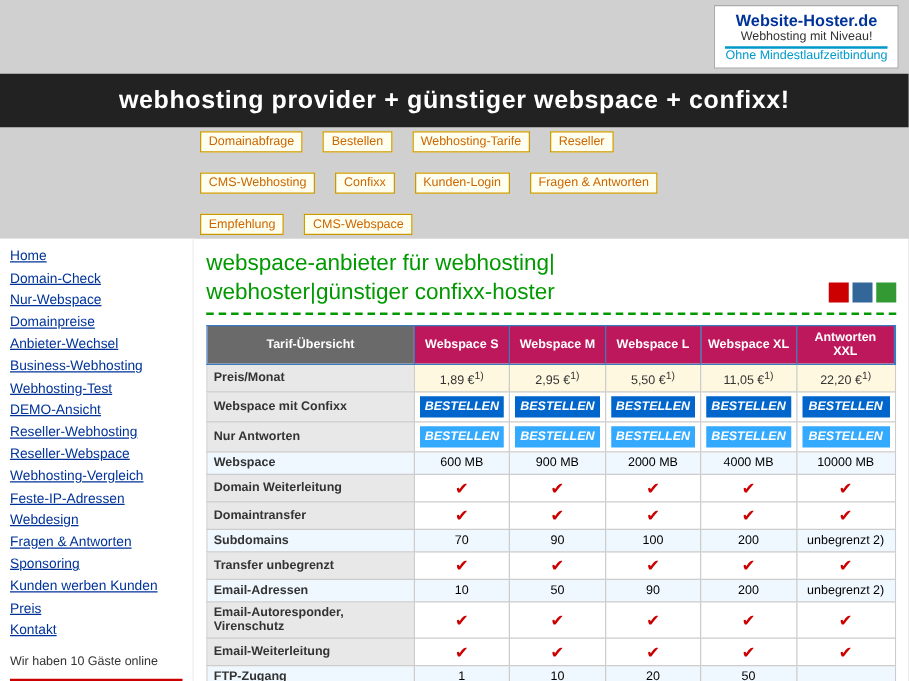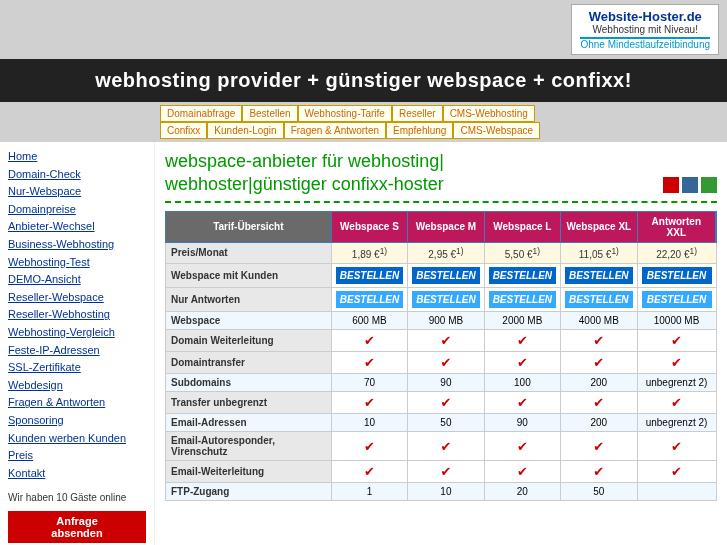--- a/index.html
+++ b/index.html
@@ -11,21 +11,21 @@
     .header-bar { background: #222; color: #fff; text-align: center; padding: 10px 0; font-size: 20px; font-weight: bold; letter-spacing: 0.5px; }
 
     
     .top-logo { display: flex; justify-content: flex-end; padding: 4px 8px; background: #d0d0d0; }
     .logo-box { border: 1px solid #aaa; background: #fff; padding: 4px 8px; font-size: 12px; text-align: center; }
     .logo-box .logo-title { color: #003399; font-weight: bold; font-size: 13px; }
     .logo-box .logo-sub { color: #333; font-size: 10px; }
     .logo-box .logo-wave { color: #0099cc; font-size: 10px; border-top: 2px solid #0099cc; margin-top: 2px; }
 
     
-    .nav-tabs { background: #d0d0d0; padding: 3px 160px 3px 160px; display: flex; gap: 0; flex-wrap: wrap; }
+    .nav-tabs { background: #d0d0d0; padding: 3px 160px 3px 160px; display: flex; gap: 16px; flex-wrap: wrap; }
     .nav-tab { border: 1px solid #cc9900; background: #fffff0; color: #cc6600; padding: 2px 6px; font-size: 10px; cursor: pointer; white-space: nowrap; }
 
     
     .main-layout { display: flex; background: #fff; min-height: 400px; }
 
     
     .sidebar { width: 155px; min-width: 155px; padding: 6px 8px; background: #fff; border-right: 1px solid #eee; }
     .sidebar a, .sidebar-link { display: block; color: #003399; font-size: 11px; text-decoration: underline; line-height: 1.6; cursor: pointer; }
     .sidebar-online { margin-top: 10px; font-size: 10px; color: #333; }
     .sidebar-form { margin-top: 8px; }
@@ -83,25 +83,24 @@
 
     <div class="sidebar" id="sidebar-links-container">
     <a class="sidebar-link">Home</a>
         <a class="sidebar-link">Domain-Check</a>
         <a class="sidebar-link">Nur-Webspace</a>
         <a class="sidebar-link">Domainpreise</a>
         <a class="sidebar-link">Anbieter-Wechsel</a>
         <a class="sidebar-link">Business-Webhosting</a>
         <a class="sidebar-link">Webhosting-Test</a>
         <a class="sidebar-link">DEMO-Ansicht</a>
+        <a class="sidebar-link">Reseller-Webhosting</a>
         <a class="sidebar-link">Reseller-Webspace</a>
-        <a class="sidebar-link">Reseller-Webhosting</a>
         <a class="sidebar-link">Webhosting-Vergleich</a>
         <a class="sidebar-link">Feste-IP-Adressen</a>
-        <a class="sidebar-link">SSL-Zertifikate</a>
         <a class="sidebar-link">Webdesign</a>
         <a class="sidebar-link">Fragen &amp; Antworten</a>
         <a class="sidebar-link">Sponsoring</a>
         <a class="sidebar-link">Kunden werben Kunden</a>
         <a class="sidebar-link">Preis</a>
         <a class="sidebar-link">Kontakt</a>
         <div class="sidebar-online">Wir haben 10 Gäste online</div>
         <div class="sidebar-form">
           <button class="sidebar-btn">Anfrage absenden</button>
           <button class="sidebar-help">Live Help</button>
@@ -133,21 +132,21 @@
             <tbody>
               <tr>
                 <td class="label-col">Preis/Monat</td>
                 <td class="price-col">1,89 €<sup>1)</sup></td>
                 <td class="price-col">2,95 €<sup>1)</sup></td>
                 <td class="price-col">5,50 €<sup>1)</sup></td>
                 <td class="price-col">11,05 €<sup>1)</sup></td>
                 <td class="price-col">22,20 €<sup>1)</sup></td>
               </tr>
               <tr>
-                <td class="label-col">Webspace mit Kunden</td>
+                <td class="label-col">Webspace mit Confixx</td>
                 <td><button class="bestellen-btn">BESTELLEN</button></td>
                 <td><button class="bestellen-btn">BESTELLEN</button></td>
                 <td><button class="bestellen-btn">BESTELLEN</button></td>
                 <td><button class="bestellen-btn">BESTELLEN</button></td>
                 <td><button class="bestellen-btn">BESTELLEN</button></td>
               </tr>
               <tr>
                 <td class="label-col">Nur Antworten</td>
                 <td><button class="bestellen-btn-alt">BESTELLEN</button></td>
                 <td><button class="bestellen-btn-alt">BESTELLEN</button></td>

